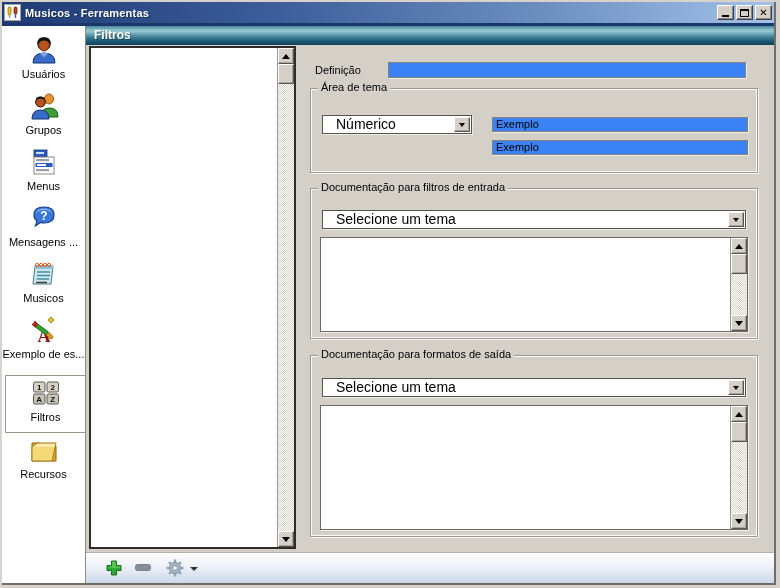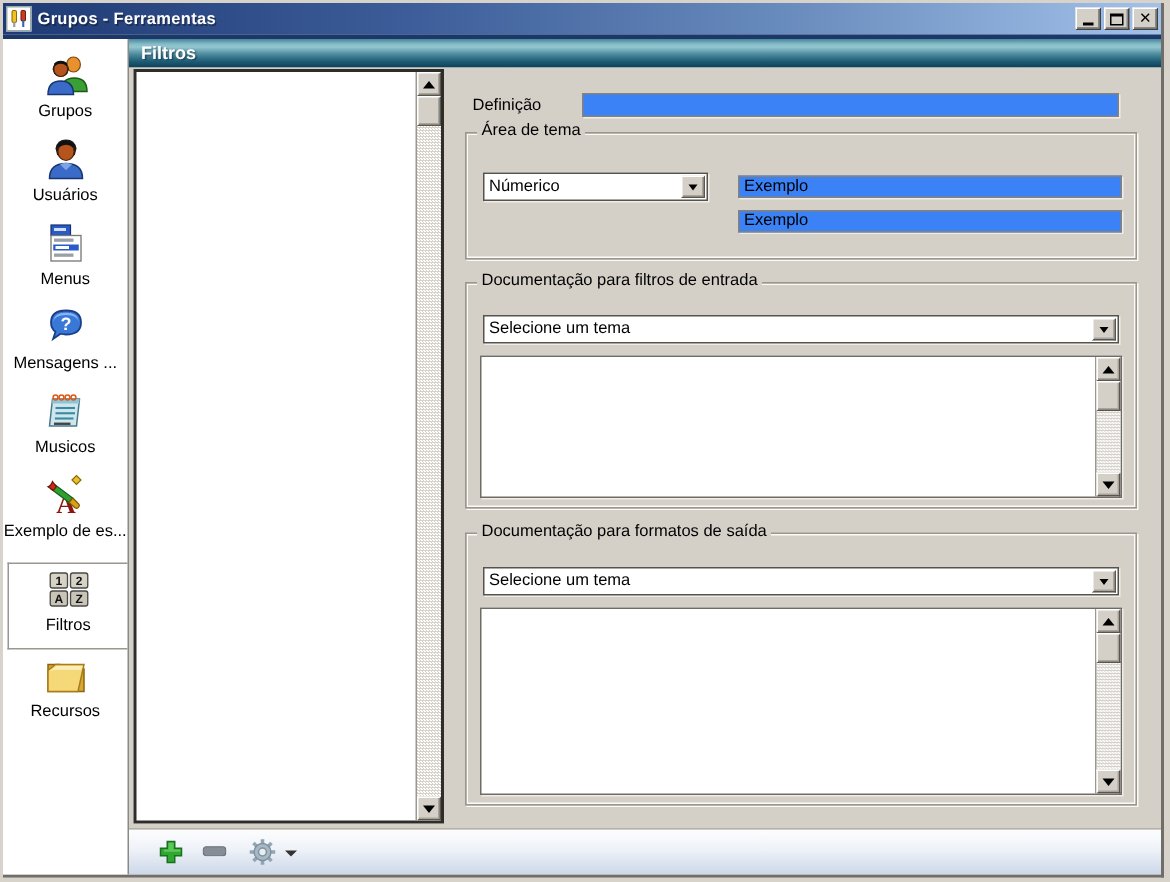--- a/index.html
+++ b/index.html
@@ -71,21 +71,21 @@
 
   
   .flabel{position:absolute;font-size:11px;}
   .field{position:absolute;background:#3b82f6;border:1px solid #84827a;
     box-shadow:1px 1px 0 #efede8;font-size:11px;line-height:13px;padding:0 3px;overflow:hidden;}
   .fieldset{position:absolute;border:1px solid #9a978f;
     box-shadow:inset 1px 1px 0 #fbfaf7,inset -1px -1px 0 #fbfaf7,1px 1px 0 #fbfaf7;}
   .legend{position:absolute;top:-8px;left:7px;background:#d4d0c8;padding:0 3px;font-size:11px;}
   .combo{position:absolute;background:#fff;border:1px solid #55534b;height:19px;
     box-shadow:1px 1px 0 #efede8;}
-  .combo-val{position:absolute;left:3px;top:1px;right:18px;font-size:11px;line-height:15px;
+  .combo-val{position:absolute;left:13px;top:1px;right:18px;font-size:14px;line-height:15px;
     overflow:hidden;white-space:nowrap;}
   .combo-btn{position:absolute;top:1px;bottom:1px;right:1px;width:16px;background:#d4d0c8;
     border:1px solid;border-color:#ffffff #58564e #58564e #ffffff;
     box-shadow:inset -1px -1px 0 #a8a49c;display:flex;align-items:center;justify-content:center;}
   .combo-btn .arr-down{border-left-width:3px;border-right-width:3px;border-top-width:4px;}
   .tarea{position:absolute;background:#fff;border:1px solid #6e6c64;box-shadow:1px 1px 0 #efede8;}
 
   
   .tool-btn{position:absolute;cursor:pointer;}
   .caret{width:0;height:0;border-left:4px solid transparent;border-right:4px solid transparent;
@@ -98,60 +98,60 @@
 
   <div class="titlebar">
     <div class="tb-appicon">
       <svg width="13" height="13" viewBox="0 0 13 13">
         <rect x="2" y="1" width="3" height="8" rx="1" fill="#f2c121" stroke="#8a6d00" stroke-width="0.7"></rect>
         <rect x="2.8" y="8.5" width="1.4" height="3.5" fill="#9a9a9a"></rect>
         <rect x="8" y="1" width="3" height="7" rx="1" fill="#cc3a22" stroke="#6b1d0e" stroke-width="0.7"></rect>
         <rect x="8.8" y="7.5" width="1.4" height="4.5" fill="#3a62b0"></rect>
       </svg>
     </div>
-    <div class="tb-title">Grupos - Ferramentas</div>
+    <div class="tb-title">Musicos - Ferramentas</div>
     <div class="tb-btns">
       <div class="tb-btn">
           <div class="gl-min"></div>
         </div>
       <div class="tb-btn">
           <div class="gl-max"></div>
         </div>
       <div class="tb-btn">
           <div class="gl-x">✕</div>
         </div>
     </div>
   </div>
   <div class="navline"></div>
 
   <div class="body-row">
 
     <div class="sidebar">
+
+      <div class="side-item">
+        <svg class="side-icon" viewBox="0 0 32 32">
+          <path d="M9 9 q1 -6 7 -6 q6 0 7 6 l-1 4 q-2 3 -6 3 q-4 0 -6 -3 z" fill="#1a1a1a"></path>
+          <ellipse cx="16" cy="11" rx="5.4" ry="6" fill="#b5541c" stroke="#4a230c" stroke-width="0.8"></ellipse>
+          <path d="M10.5 6.5 q2 -2.5 5.5 -2.5 q3.5 0 5.5 2.5 l-0.5 2 q-2.5 -2 -5 -2 q-2.5 0 -5 2 z" fill="#111"></path>
+          <path d="M5 29 q0 -10 11 -10 q11 0 11 10 z" fill="#3a6bc8" stroke="#17356e" stroke-width="1"></path>
+          <path d="M12 19.5 l4 4 l4 -4 q-2 -1 -4 -1 q-2 0 -4 1z" fill="#7ea3e6"></path>
+        </svg>
+        <div class="side-label">Usuários</div>
+      </div>
 
       <div class="side-item">
         <svg class="side-icon" viewBox="0 0 32 32">
           <ellipse cx="21" cy="9" rx="4.6" ry="5" fill="#e8912d" stroke="#7a4a10" stroke-width="0.8"></ellipse>
           <path d="M13 27 q0 -9 8.5 -9 q8.5 0 8.5 9 z" fill="#3aa035" stroke="#1c5a18" stroke-width="1"></path>
           <path d="M7 12 q1 -5 5.5 -5 q4.5 0 5.5 5 l-1 3 q-1.8 2.2 -4.5 2.2 q-2.7 0 -4.5 -2.2 z" fill="#1a1a1a"></path>
           <ellipse cx="12.5" cy="12" rx="4.6" ry="5" fill="#b5541c" stroke="#4a230c" stroke-width="0.8"></ellipse>
           <path d="M8 8.5 q1.6 -2 4.5 -2 q2.9 0 4.5 2 l-0.4 1.6 q-2 -1.6 -4.1 -1.6 q-2.1 0 -4.1 1.6 z" fill="#111"></path>
           <path d="M4 29 q0 -9 8.5 -9 q8.5 0 8.5 9 z" fill="#3a6bc8" stroke="#17356e" stroke-width="1"></path>
         </svg>
         <div class="side-label">Grupos</div>
-      </div>
-
-      <div class="side-item">
-        <svg class="side-icon" viewBox="0 0 32 32">
-          <path d="M9 9 q1 -6 7 -6 q6 0 7 6 l-1 4 q-2 3 -6 3 q-4 0 -6 -3 z" fill="#1a1a1a"></path>
-          <ellipse cx="16" cy="11" rx="5.4" ry="6" fill="#b5541c" stroke="#4a230c" stroke-width="0.8"></ellipse>
-          <path d="M10.5 6.5 q2 -2.5 5.5 -2.5 q3.5 0 5.5 2.5 l-0.5 2 q-2.5 -2 -5 -2 q-2.5 0 -5 2 z" fill="#111"></path>
-          <path d="M5 29 q0 -10 11 -10 q11 0 11 10 z" fill="#3a6bc8" stroke="#17356e" stroke-width="1"></path>
-          <path d="M12 19.5 l4 4 l4 -4 q-2 -1 -4 -1 q-2 0 -4 1z" fill="#7ea3e6"></path>
-        </svg>
-        <div class="side-label">Usuários</div>
       </div>
 
       <div class="side-item">
         <svg class="side-icon" viewBox="0 0 32 32">
           <rect x="6" y="4" width="13" height="7" fill="#2a5ac8" stroke="#16316e" stroke-width="0.8"></rect>
           <rect x="8" y="6" width="8" height="2" fill="#cfe0ff"></rect>
           <rect x="6" y="11" width="20" height="17" fill="#fff" stroke="#7a7a74" stroke-width="0.9"></rect>
           <rect x="8" y="13" width="13" height="2.2" fill="#9aa0a8"></rect>
           <rect x="7.5" y="17" width="17" height="4" fill="#2a5ac8"></rect>
           <rect x="9" y="18" width="9" height="2" fill="#fff"></rect>

